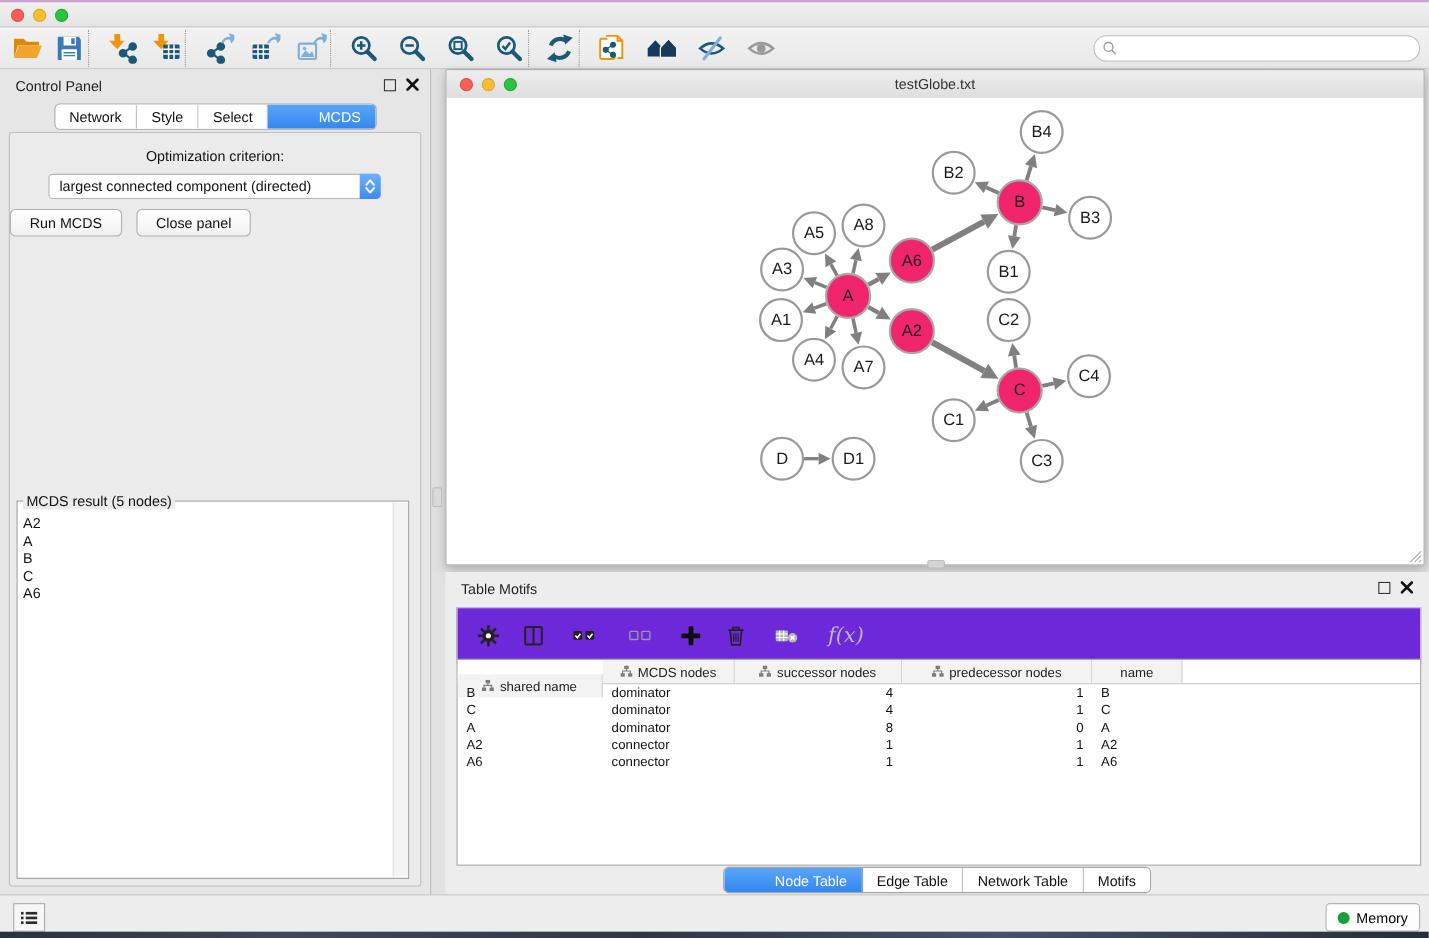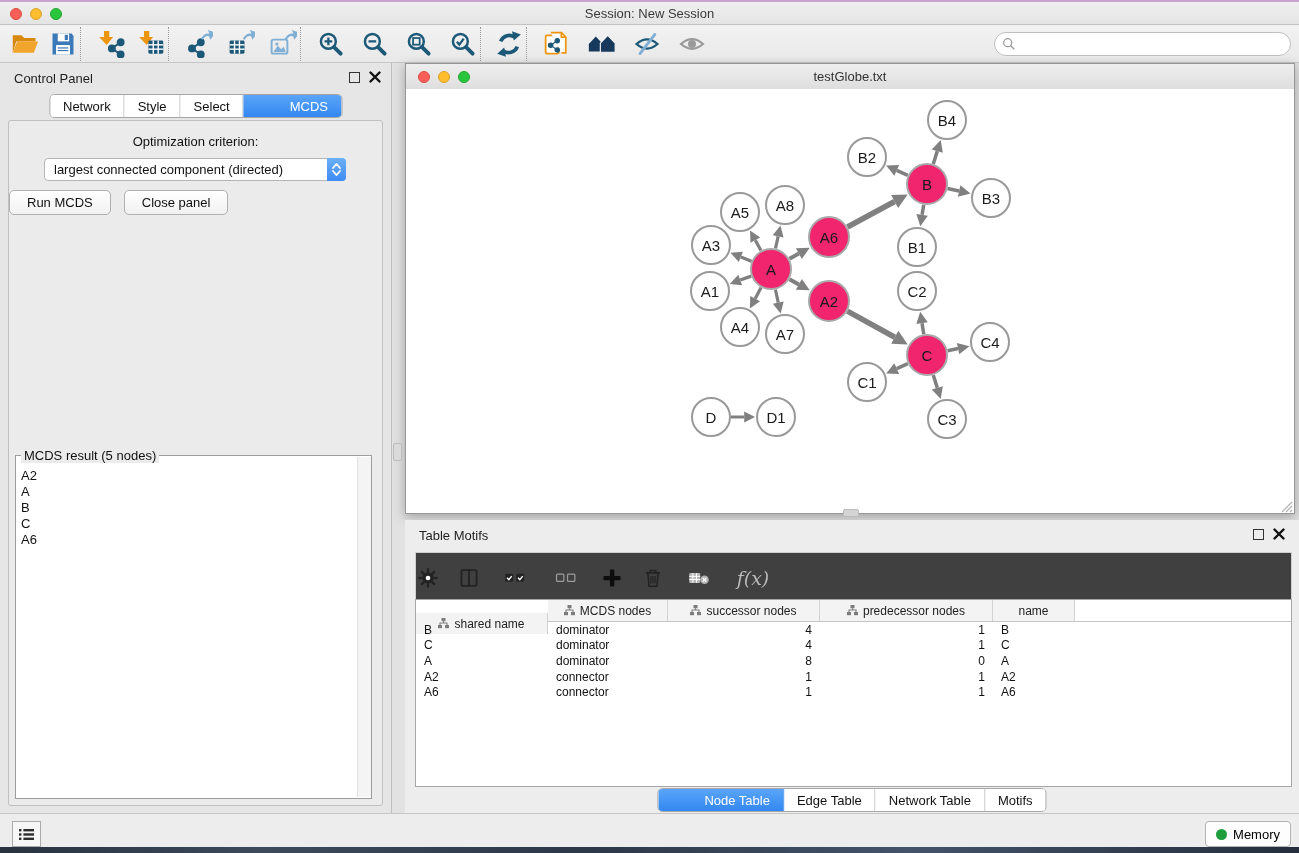--- a/index.html
+++ b/index.html
@@ -87,23 +87,23 @@
     background:linear-gradient(#eeeeee,#dedede);border-bottom:1px solid #b4b4b4;}
   #net-titlebar .lights{top:7px;left:12px;}
   #net-titlebar .title{position:absolute;left:0;right:0;top:5px;text-align:center;
     font-size:13px;color:#333;}
   #net-canvas{position:absolute;left:0;top:25px;right:0;bottom:0;background:#fff;overflow:hidden;}
   #resize-grip{position:absolute;right:1px;bottom:1px;width:13px;height:13px;}
 
   
   #table-panel{position:absolute;left:405px;top:520px;right:0;height:293px;background:#ededed;}
   #table-panel .panel-ctrls{right:14px;}
-  #tp-toolbar{position:absolute;left:10px;right:7px;top:32px;height:52px;background:#404040;
+  #tp-toolbar{position:absolute;left:10px;right:7px;top:32px;height:52px;background:#6d28d9;
     border:1px solid #cfcfcf;box-sizing:border-box;display:flex;align-items:center;
-    gap:17px;}
+    padding-left:16px;gap:17px;}
   .tp-btn{width:24px;height:24px;display:flex;align-items:center;justify-content:center;cursor:default;}
   .tp-btn svg{width:22px;height:22px;}
   .tp-btn.wide{width:34px;}
   .fx-label{font-family:"DejaVu Serif","Liberation Serif",serif;font-style:italic;
     font-size:19px;color:#b9b9b9;}
 
   #data-table{position:absolute;left:10px;right:7px;top:79px;height:188px;background:#fff;
     border:1px solid #a6a6a6;box-sizing:border-box;overflow:hidden;font-size:12px;}
   #dt-header{display:flex;height:21px;border-bottom:1px solid #c6c6c6;background:#fff;}
   .dt-hcell{display:flex;align-items:center;justify-content:center;gap:5px;
@@ -132,21 +132,20 @@
 <body>
 
 <div id="app">
 
   <div id="titlebar">
     <div class="lights">
       <div class="light red"></div>
       <div class="light yellow"></div>
       <div class="light green"></div>
     </div>
-    <div class="title">Session: New Session</div>
   </div>
 
   <div id="toolbar">
     <div class="tb-group" style="gap: 4px; margin-left: 8px;">
         <div class="tb-btn">
           <svg viewBox="0 0 32 32">
             <path fill="#D9890B" d="M2 26 V6 h10 l3 3 h13 v4 H6z"></path>
             <path fill="#F2A52B" d="M7 13 h24 l-5 13 H2z"></path>
           </svg>
         </div>

